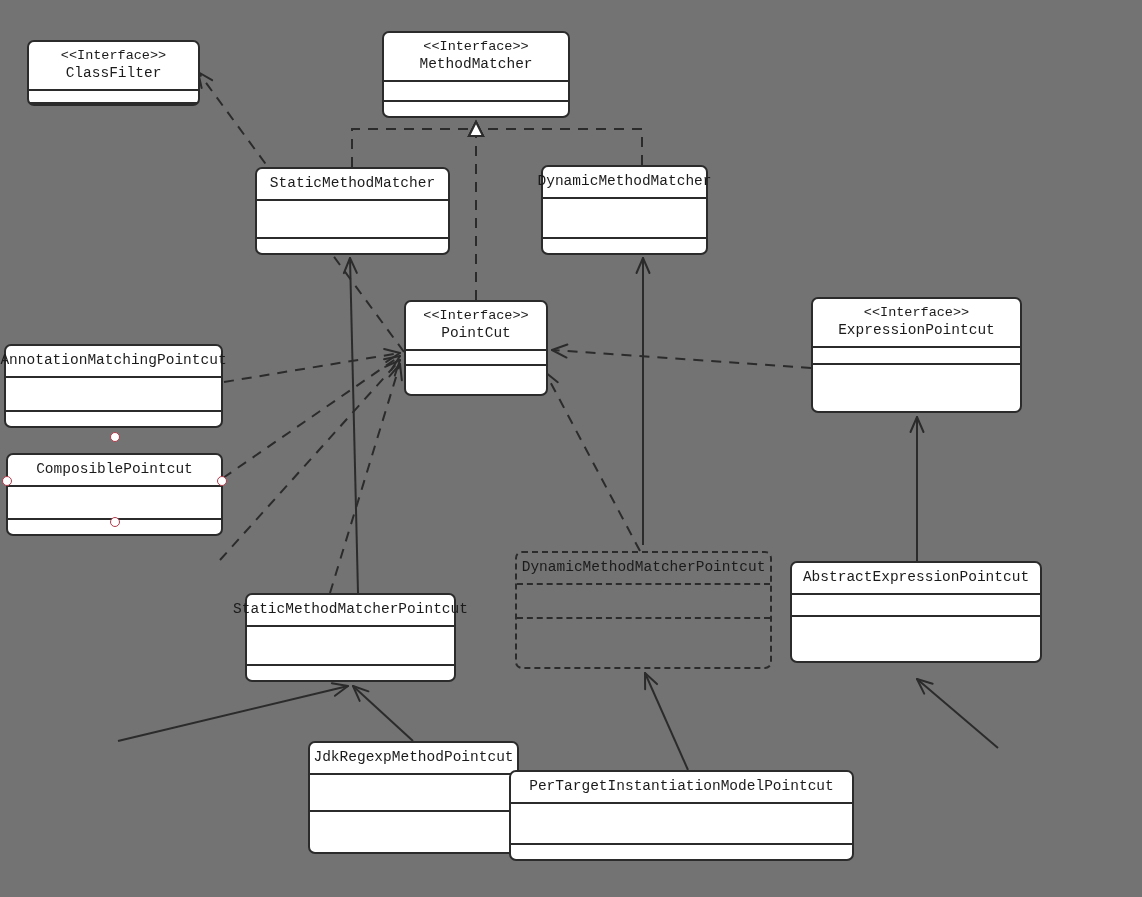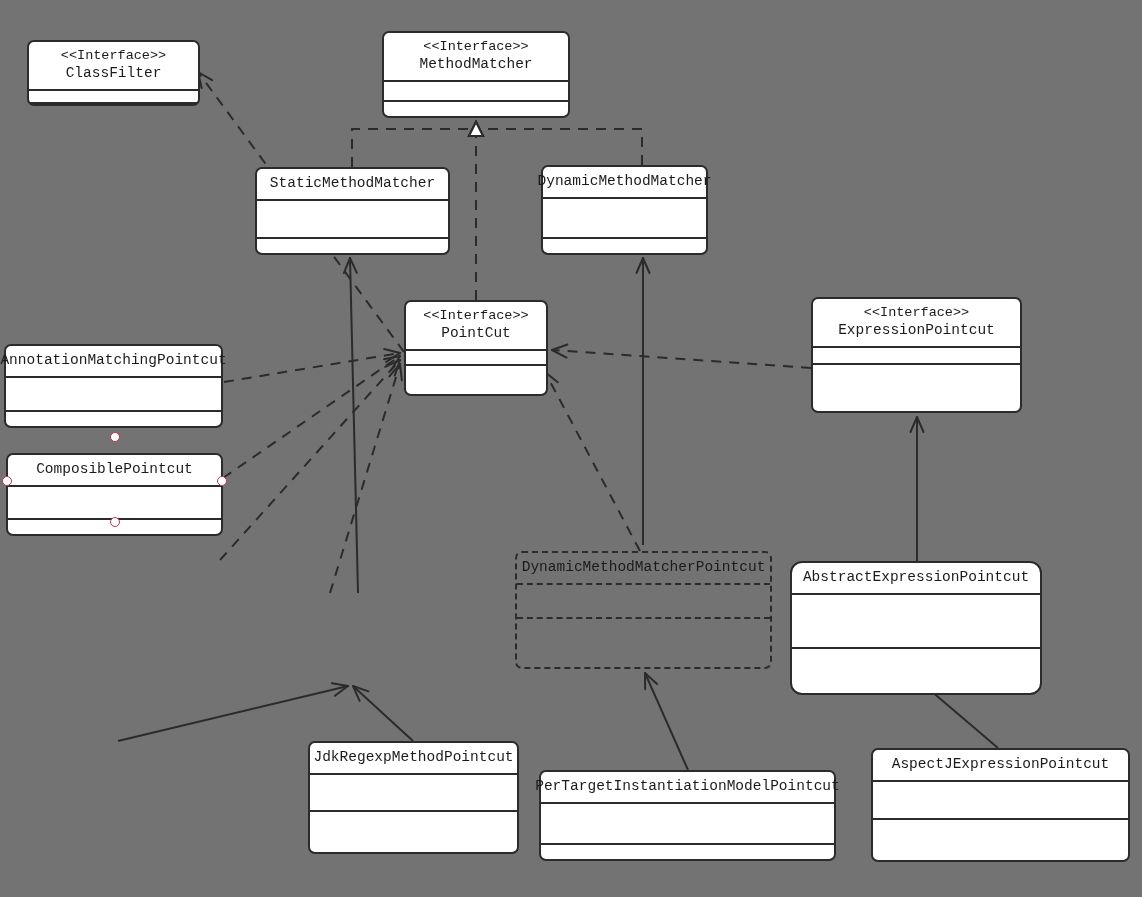--- a/index.html
+++ b/index.html
@@ -267,52 +267,52 @@
       <div class="uml-attrs"></div>
       <div class="uml-ops" style="height: 14px;"></div>
     </div>
     <div class="uml-box" style="left: 6px; top: 438px; width: 217px; height: 83px; margin-top: 15px;">
       <div class="uml-head">
         <div class="cls-name">ComposiblePointcut</div>
       </div>
       <div class="uml-attrs"></div>
       <div class="uml-ops" style="height: 14px;"></div>
     </div>
+    <div class="uml-box" style="left: 245px; top: 593px; width: 211px; height: 89px;">
+      <div class="uml-head">
+        <div class="cls-name">StaticMethodMatcherPointcut</div>
+      </div>
+      <div class="uml-attrs"></div>
+      <div class="uml-ops" style="height: 14px;"></div>
+    </div>
     <div class="uml-box dashed" style="left: 515px; top: 551px; width: 257px; height: 118px;">
       <div class="uml-head">
         <div class="cls-name">DynamicMethodMatcherPointcut</div>
       </div>
       <div class="uml-attrs"></div>
       <div class="uml-ops" style="height: 48px;"></div>
     </div>
-    <div class="uml-box" style="left: 790px; top: 561px; width: 252px; height: 134px; border-radius: 12px;">
+    <div class="uml-box" style="left: 790px; top: 561px; width: 252px; height: 102px;">
       <div class="uml-head">
         <div class="cls-name">AbstractExpressionPointcut</div>
       </div>
       <div class="uml-attrs"></div>
       <div class="uml-ops" style="height: 44px;"></div>
     </div>
     <div class="uml-box" style="left: 308px; top: 741px; width: 211px; height: 113px; justify-content: center;">
       <div class="uml-head">
         <div class="cls-name">JdkRegexpMethodPointcut</div>
       </div>
       <div class="uml-attrs"></div>
       <div class="uml-ops" style="height: 40px;"></div>
     </div>
-    <div class="uml-box" style="left: 539px; top: 770px; width: 297px; height: 91px;">
+    <div class="uml-box" style="left: 509px; top: 770px; width: 345px; height: 91px;">
       <div class="uml-head">
         <div class="cls-name">PerTargetInstantiationModelPointcut</div>
       </div>
       <div class="uml-attrs"></div>
       <div class="uml-ops" style="height: 14px;"></div>
-    </div>
-    <div class="uml-box" style="left: 871px; top: 748px; width: 259px; height: 114px;">
-      <div class="uml-head">
-        <div class="cls-name">AspectJExpressionPointcut</div>
-      </div>
-      <div class="uml-attrs"></div>
-      <div class="uml-ops" style="height: 40px;"></div>
     </div>
     <div class="handle" style="left: 114px; top: 436px;"></div>
     <div class="handle" style="left: 6px; top: 480px;"></div>
     <div class="handle" style="left: 221px; top: 480px;"></div>
     <div class="handle" style="left: 114px; top: 521px;"></div>
   </div>
 
 </body></html>

